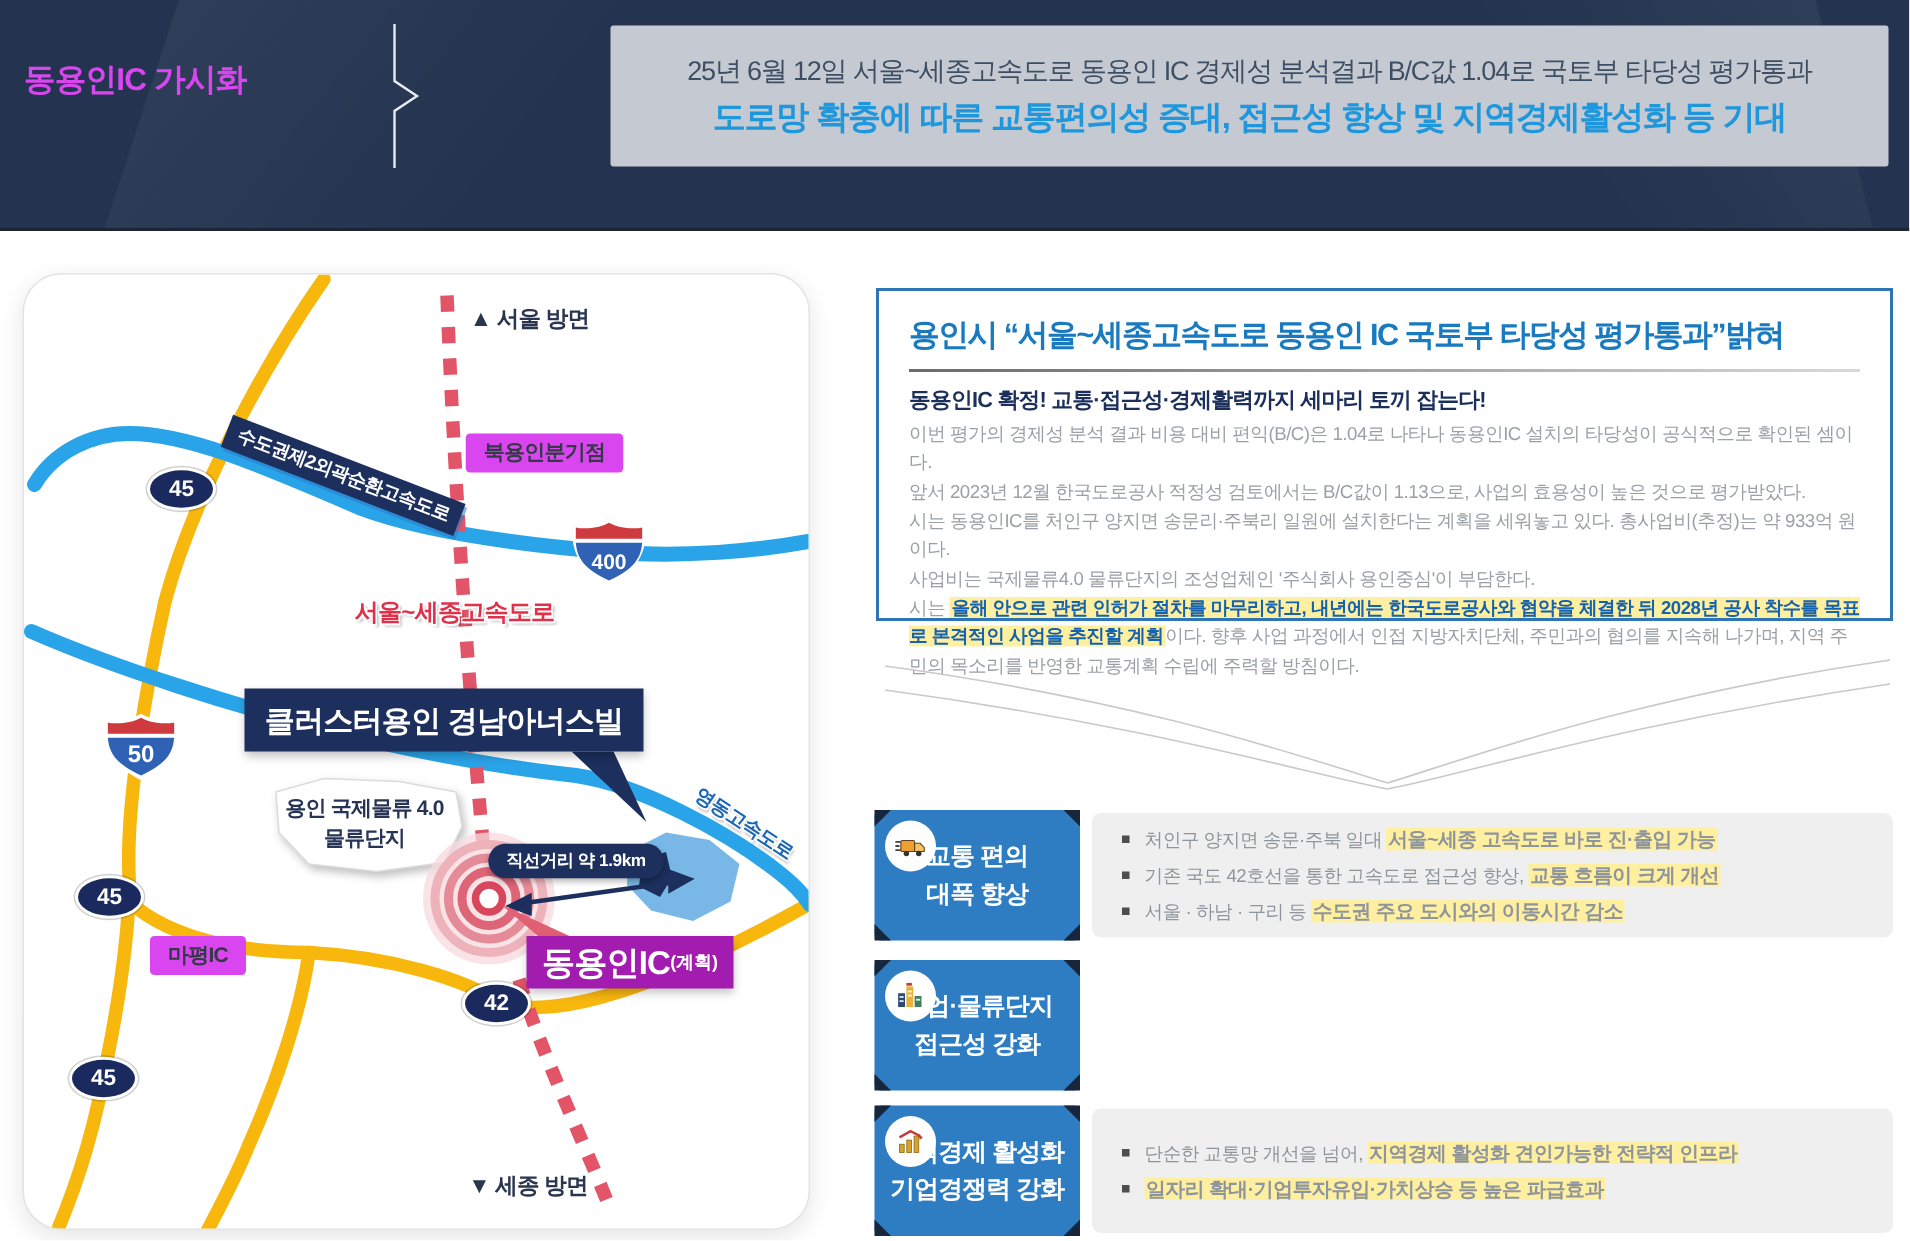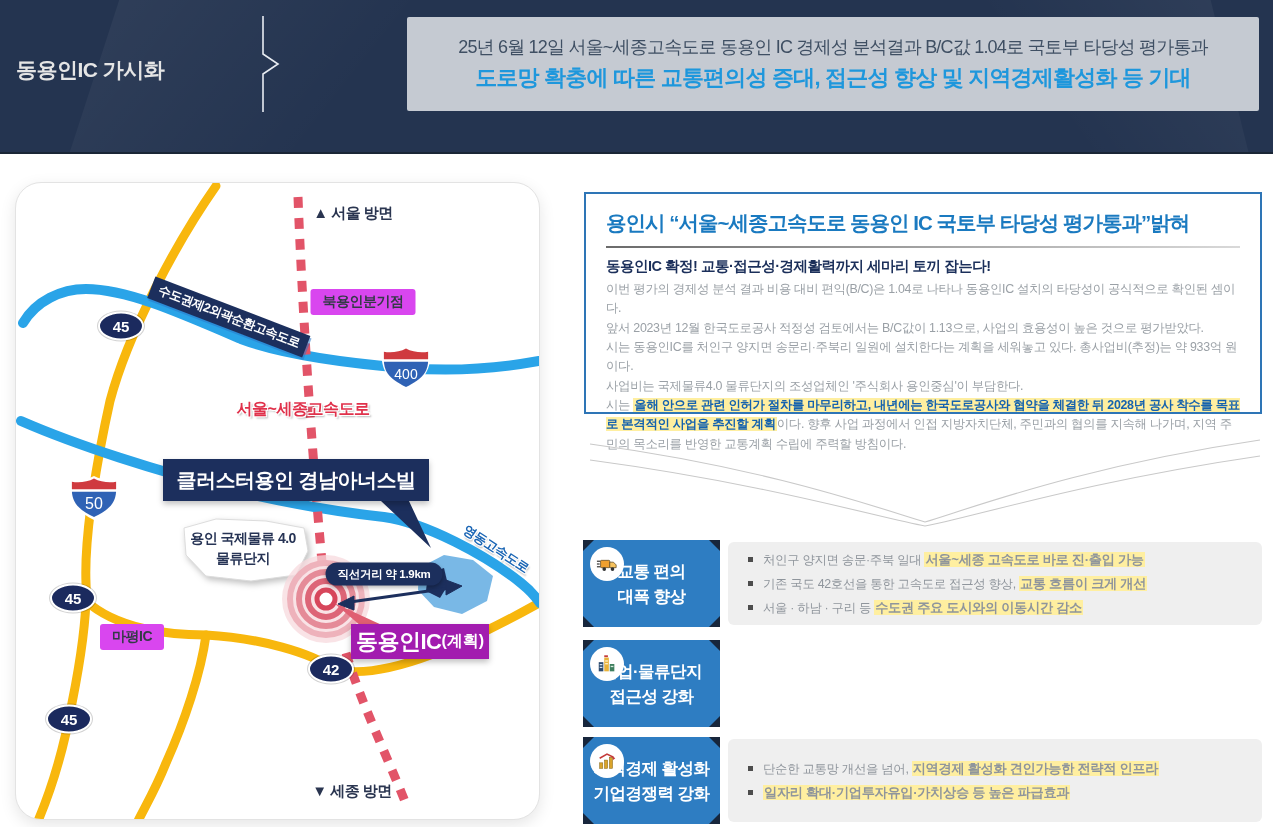--- a/index.html
+++ b/index.html
@@ -8,21 +8,21 @@
 
   
   .header { position:absolute; left:0; top:0; width:1273px; height:154px;
             background:#243450; border-bottom:2px solid #1a2636; overflow:hidden; }
   .header::before { content:""; position:absolute; left:90px; top:-40px; width:420px; height:260px;
             background:linear-gradient(115deg, rgba(255,255,255,0.05), rgba(255,255,255,0) 60%);
             transform:skewX(-18deg); }
   .header::after { content:""; position:absolute; right:40px; top:-30px; width:340px; height:240px;
             background:linear-gradient(245deg, rgba(255,255,255,0.05), rgba(255,255,255,0) 55%);
             transform:skewX(14deg); }
-  .header-title { position:absolute; left:16px; top:56px; color:#e5e5e5; font-size:21px; font-weight:bold; letter-spacing:-0.5px; z-index:2; }
+  .header-title { position:absolute; left:16px; top:39px; color:#d946ef; font-size:21px; font-weight:bold; letter-spacing:-0.5px; z-index:2; }
   .header-divider { position:absolute; left:255px; top:14px; z-index:2; }
   .header-box { position:absolute; left:407px; top:17px; width:852px; height:94px;
             background:#c5cad2; border-radius:2px; z-index:2;
             display:flex; flex-direction:column; justify-content:center; align-items:center; gap:4px; }
   .header-box .line1 { color:#3f4f63; font-size:18px; letter-spacing:-0.8px; }
   .header-box .line2 { color:#1e97dc; font-size:22px; font-weight:bold; letter-spacing:-0.8px; }
 
   
   .map-panel { position:absolute; left:15px; top:182px; width:525px; height:638px;
             background:#ffffff; border:1px solid #e3e3e3; border-radius:26px;
@@ -45,29 +45,29 @@
             box-shadow:0 3px 6px rgba(0,0,0,0.25); }
   .logistics-label { color:#273455; font-size:14px; font-weight:bold; text-align:center; line-height:1.4; letter-spacing:-0.5px;
             text-shadow:0 0 3px #fff; }
   .distance-pill { background:#1c2f5d; color:#ffffff; font-size:11.5px; font-weight:bold;
             padding:4px 12px; border-radius:12px; letter-spacing:-0.3px;
             box-shadow:0 2px 4px rgba(0,0,0,0.3); }
   .dong-box { position:absolute; left:335px; top:441px; width:138px; height:35px;
             background:#a21caf; color:#ffffff; display:flex; align-items:center; justify-content:center;
             box-shadow:0 3px 6px rgba(0,0,0,0.25); }
   .dong-box .main { font-size:22px; font-weight:bold; letter-spacing:-0.5px; }
-  .dong-box .sub { font-size:16px; font-weight:bold; }
+  .dong-box .sub { font-size:12px; font-weight:bold; }
   .oval-shield { position:absolute; transform:translate(-50%,-50%); width:46px; height:29px;
             background:#1b2a5e; border:2.5px solid #ffffff; border-radius:50%;
             box-shadow:0 0 0 1px rgba(0,0,0,0.18);
             display:flex; align-items:center; justify-content:center;
             color:#ffffff; font-size:15px; font-weight:bold; }
   .us-shield { position:absolute; transform:translate(-50%,-50%); width:54px; height:46px; }
   .us-shield span { position:absolute; left:0; top:11px; width:100%; text-align:center;
-            color:#ffffff; font-size:14px; font-weight:normal; }
+            color:#ffffff; font-size:14px; font-weight:bold; }
 
   
   .article { position:absolute; left:584px; top:192px; width:678px; height:222px;
             background:#ffffff; border:2.5px solid #2e75b6; padding:15px 20px 12px 20px; }
   .article-title { color:#1a7ac0; font-size:20.5px; font-weight:bold; letter-spacing:-1px; margin-bottom:9px; }
   .article-rule { height:2px; background:linear-gradient(90deg,#6b6b6b,#d9d9d9); margin-bottom:9px; }
   .article-sub { color:#1b2f5a; font-size:14.5px; font-weight:bold; letter-spacing:-0.5px; margin-bottom:4px; }
   .article-body { color:#9aa0a6; font-size:12.4px; line-height:1.56; letter-spacing:-0.3px; }
   .hl { background:#ffefa0; color:#1562ae; font-weight:bold; padding:0 1px; }
 

